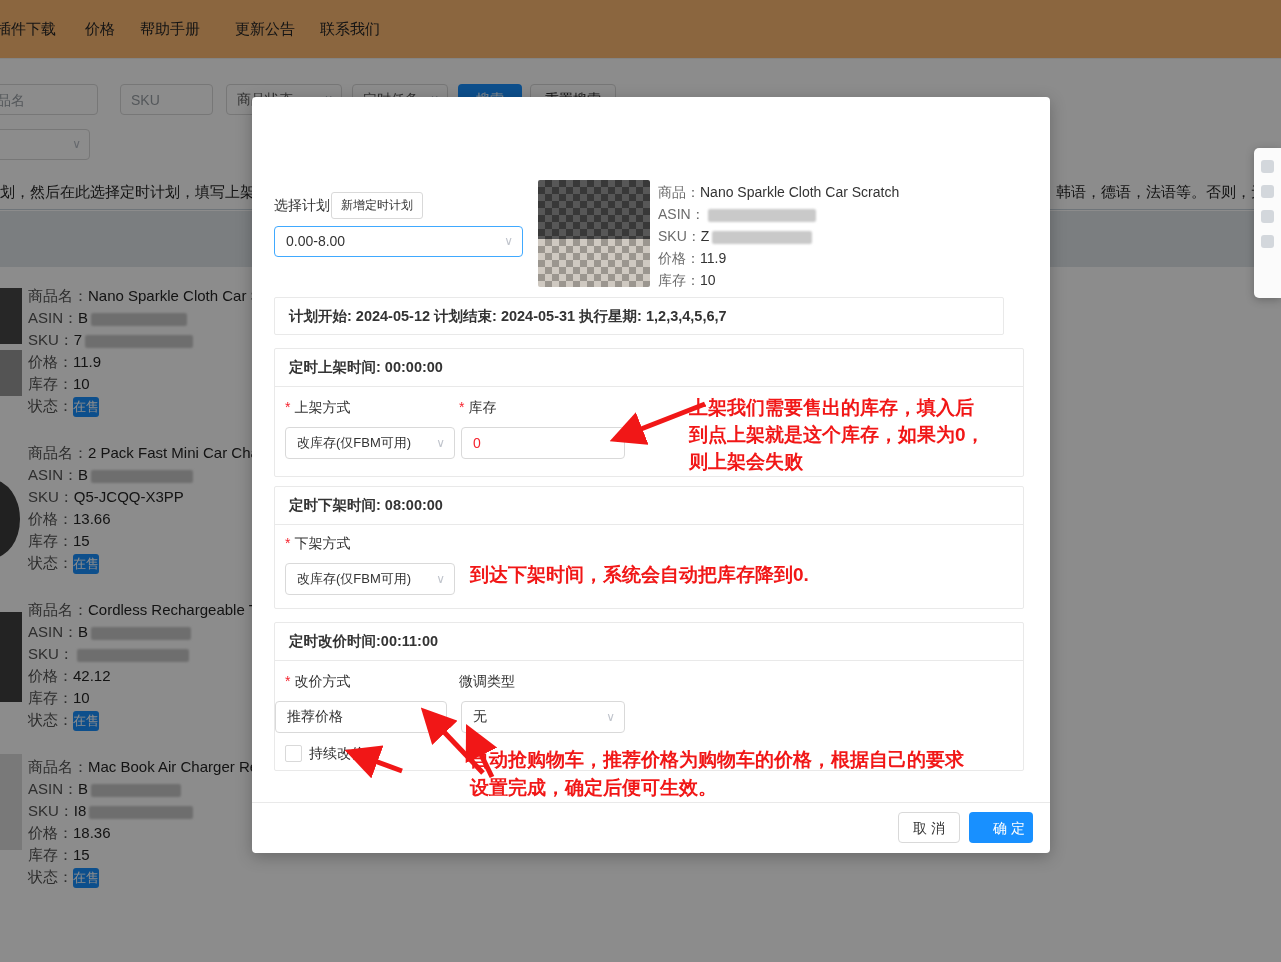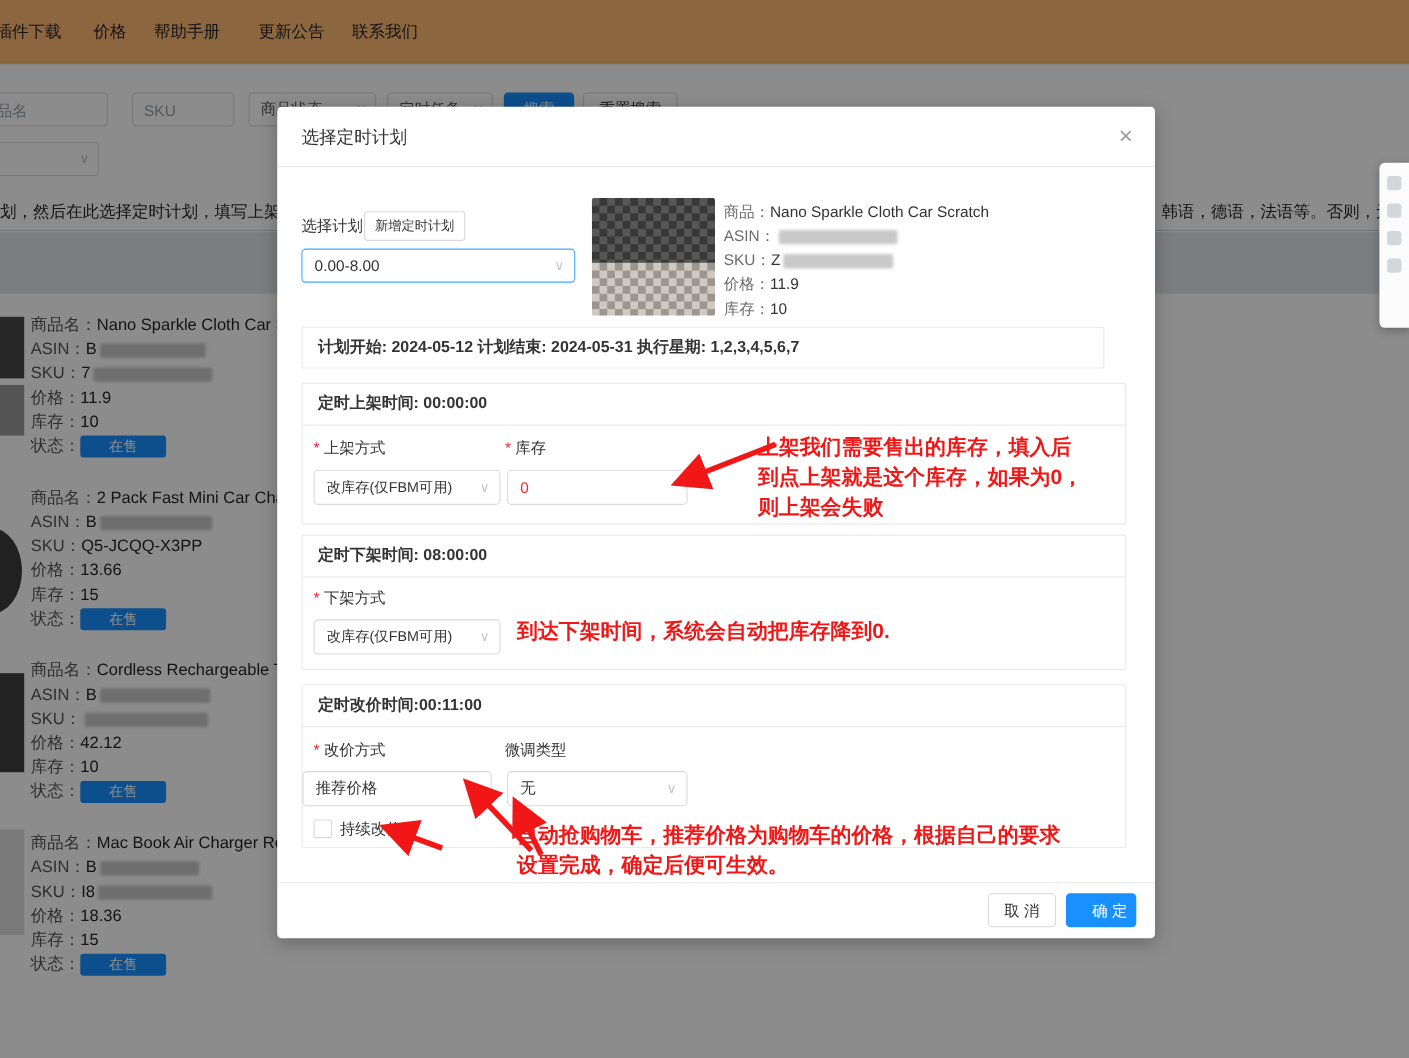--- a/index.html
+++ b/index.html
@@ -15,21 +15,21 @@
   .f-select .chev{position:absolute;right:8px;top:0;line-height:29px;color:#b9bec6;font-size:12px;}
   .btn-blue{position:absolute;height:31px;background:#1890ff;color:#fff;border:none;border-radius:4px;font-size:14px;line-height:31px;text-align:center;cursor:pointer;}
   .btn-plain{position:absolute;height:31px;background:#fff;color:#262626;border:1px solid #d9d9d9;border-radius:4px;font-size:14px;line-height:29px;text-align:center;box-sizing:border-box;cursor:pointer;}
   .notice-frag{position:absolute;top:183px;font-size:15px;color:#262626;white-space:nowrap;}
   .divider{position:absolute;left:0;top:209px;width:1281px;height:1px;background:#c9d3dd;}
   .band{position:absolute;left:0;top:211px;width:1281px;height:56px;background:#e1e5e9;}
   .list-item{position:absolute;left:28px;width:300px;}
   .li-line{height:22px;line-height:22px;font-size:15px;white-space:nowrap;}
   .li-label{color:#555;}
   .li-value{color:#262626;}
-  .badge{display:inline-block;background:#1890ff;color:#fff;font-size:13px;line-height:20px;padding:0 26px;border-radius:3px;}
+  .badge{display:inline-block;background:#1890ff;color:#fff;font-size:13px;line-height:20px;padding:0 0;border-radius:3px;}
   .blur-block{display:inline-block;vertical-align:middle;height:13px;background:#c9c9c9;border-radius:2px;filter:blur(1.3px);margin-left:3px;}
   .thumb{position:absolute;left:-30px;width:52px;}
 
   
   .overlay{position:absolute;left:0;top:0;width:1281px;height:962px;background:rgba(0,0,0,0.45);z-index:5;}
   .side-widget{position:absolute;left:1254px;top:148px;width:27px;height:150px;background:#fbfbfb;border-radius:5px 0 0 5px;z-index:15;box-shadow:0 2px 8px rgba(0,0,0,.25);}
   .side-widget i{display:block;width:13px;height:13px;margin:12px auto 0;background:#d3d7dc;border-radius:3px;}
 
   
   .modal{position:absolute;left:252px;top:97px;width:798px;height:756px;background:#fff;border-radius:4px;z-index:10;box-shadow:0 4px 16px rgba(0,0,0,.25);}
@@ -143,24 +143,20 @@
 
   <div class="overlay"></div>
   <div class="side-widget">
       <i></i>
       <i></i>
       <i></i>
       <i></i>
     </div>
 
   <div class="modal">
-    <div class="m-header">
-      <span class="m-title">选择定时计划</span>
-      <span class="m-close">×</span>
-    </div>
 
     <span class="plan-label">选择计划</span>
     <button class="btn-mini">新增定时计划</button>
 
     <div class="sel plan-select">
       <span class="sel-text">0.00-8.00</span>
       <span class="chev">∨</span>
     </div>
 
     <div class="prod-img">

